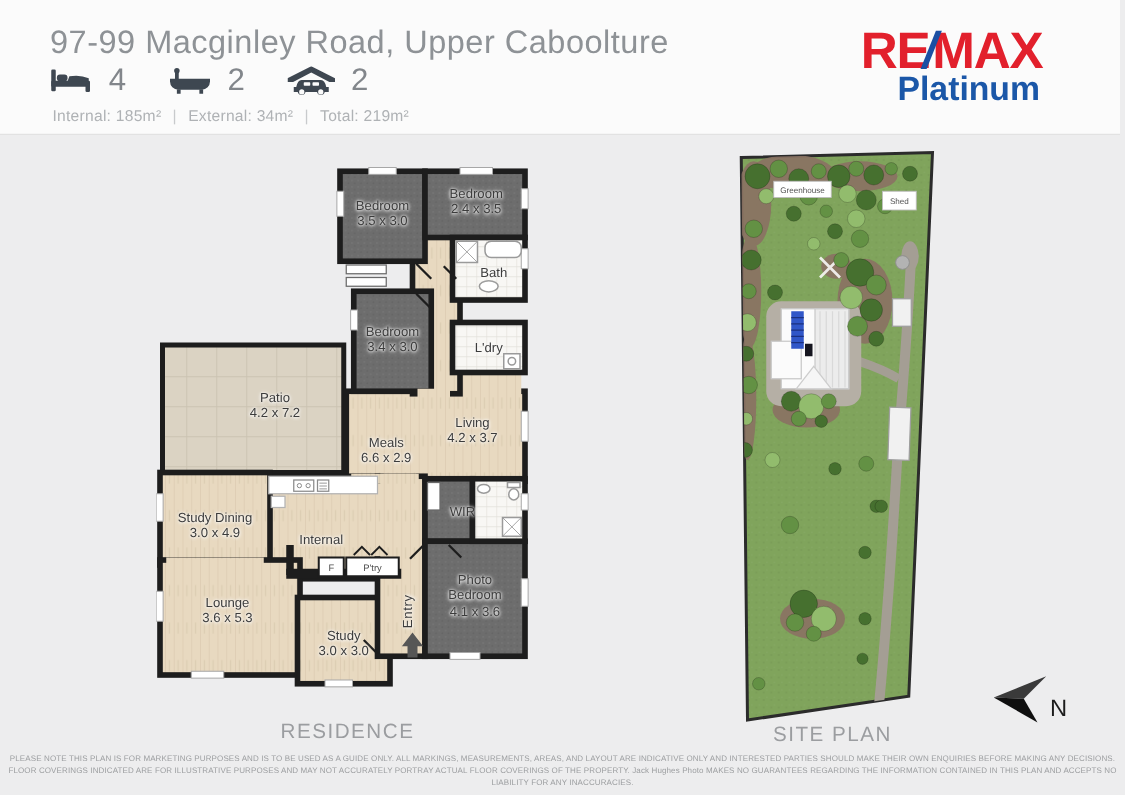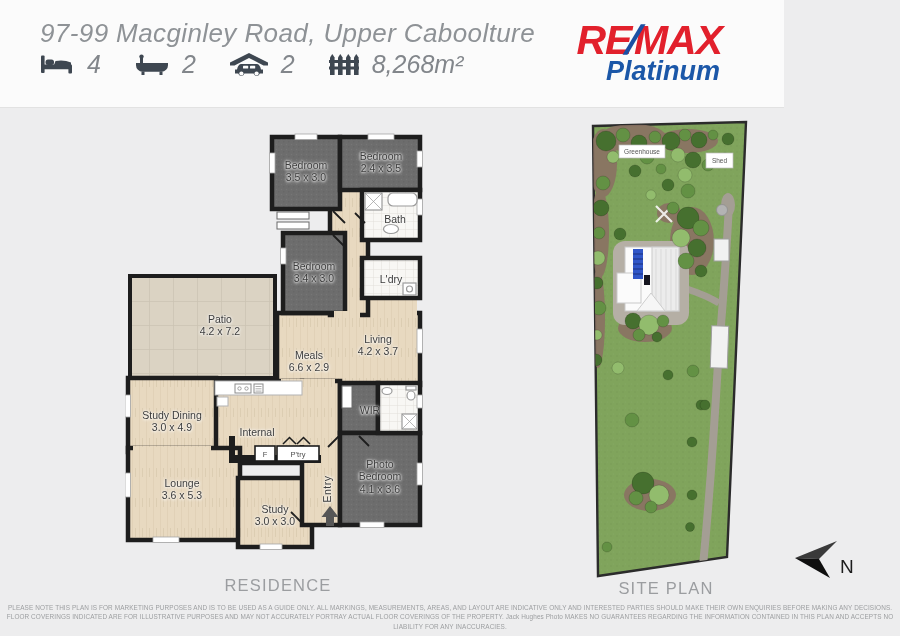--- a/index.html
+++ b/index.html
@@ -5,22 +5,22 @@
   * { box-sizing: border-box; margin: 0; padding: 0; }
   html,body { width:900px; height:636px; }
   body {
     font-family: "Liberation Sans", sans-serif;
     background:#ededee;
     position:relative;
     overflow:hidden;
   }
   
   .header {
-    position:absolute; left:0; top:0; width:784px; height:108px;
-    background:#fbfbfb; border-bottom:1px solid #e2e2e2;font-style:italic;
+    position:absolute; left:0; top:0; width:896px; height:108px;
+    background:#fbfbfb; border-bottom:1px solid #e2e2e2;
   }
   .title {
     position:absolute; left:40px; top:18px;
     font-size:26px; color:#8e9296; letter-spacing:.4px; font-weight:400;
     white-space:nowrap;
   }
   .stats { position:absolute; left:40px; top:50px; display:flex; align-items:center; }
   .stat { display:flex; align-items:center; margin-right:34px; }
   .stat svg { display:block; }
   .stat .val { font-size:25px; color:#82868b; margin-left:13px; }
@@ -108,35 +108,25 @@
           <path d="M0 9.5 L19 0 L38 9.5 L38 12.5 L33.5 12.5 L19 5 L4.5 12.5 L0 12.5 Z"></path>
           <path d="M7 16.5 q1.2-5.5 4.2-5.5 h15.6 q3 0 4.2 5.5 h2 v4 h-3.2 a3.2 3.2 0 0 1 -6.2 0 h-9.2 a3.2 3.2 0 0 1 -6.2 0 H5 v-4 z"></path>
           <rect x="13" y="12.8" width="5.2" height="2.8" fill="#fbfbfb" rx=".6"></rect>
           <rect x="20" y="12.8" width="5.2" height="2.8" fill="#fbfbfb" rx=".6"></rect>
           <circle cx="11.4" cy="20.5" r="2.1" fill="#fbfbfb"></circle>
           <circle cx="26.6" cy="20.5" r="2.1" fill="#fbfbfb"></circle>
         </g>
       </svg>
       <span class="val">2</span>
     </div>
-    <div class="stat">
-      <svg width="30" height="23" viewBox="0 0 30 23">
-        <g fill="#3e4751">
-          <polygon points="1,4.5 3.3,1 5.6,4.5 5.6,22 1,22"></polygon>
-          <polygon points="9,4.5 11.3,1 13.6,4.5 13.6,22 9,22"></polygon>
-          <polygon points="17,4.5 19.3,1 21.6,4.5 21.6,22 17,22"></polygon>
-          <polygon points="25,4.5 27.3,1 29.6,4.5 29.6,22 25,22"></polygon>
-          <rect x="0" y="7" width="30" height="3"></rect>
-          <rect x="0" y="13.5" width="30" height="3"></rect>
-        </g>
-      </svg>
-      <span class="val">8,268m²</span>
-    </div>
   </div>
 
+  <div class="areas">
+    <span>Internal: 185m²</span><span class="sep">|</span><span>External: 34m²</span><span class="sep">|</span><span>Total:  219m²</span>
+  </div>
 
   <div class="logo">
     <div class="main"><span>RE</span><span class="slash">/</span><span>MAX</span></div>
     <div class="sub">Platinum</div>
   </div>
 </div>
 
 <div class="plan">
   <svg width="300" height="434" viewBox="0 0 300 434">
     <defs>

